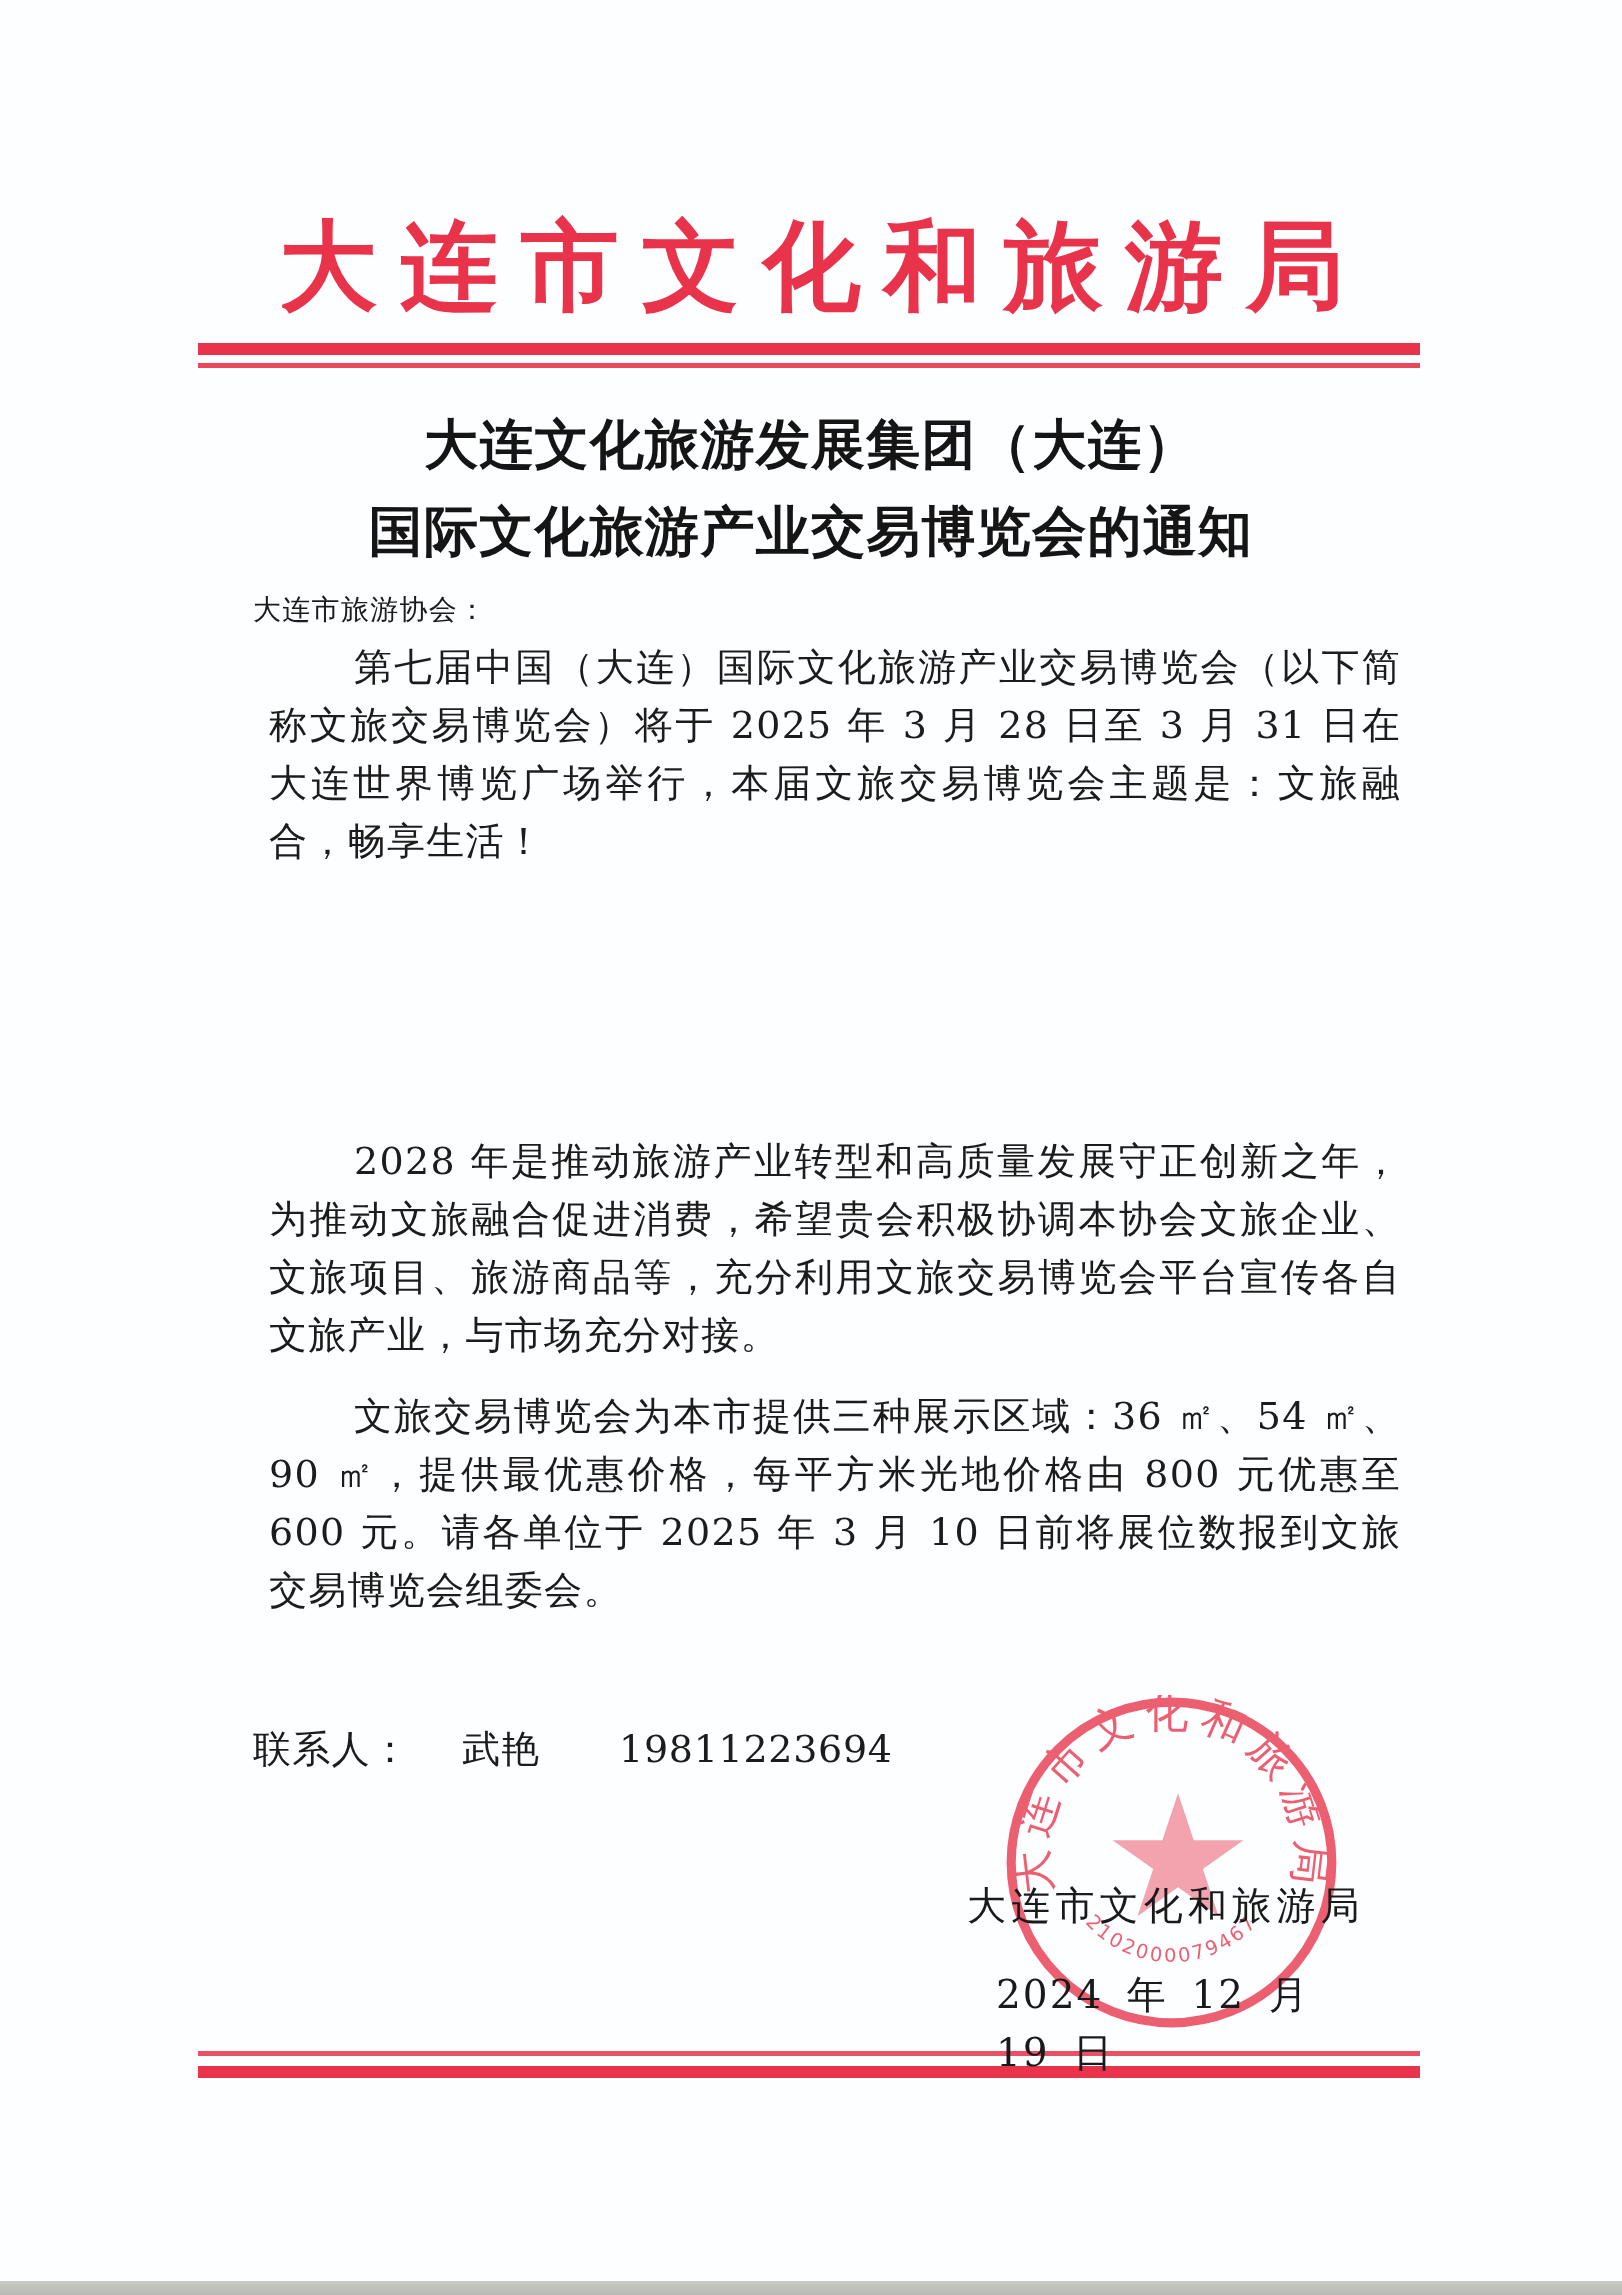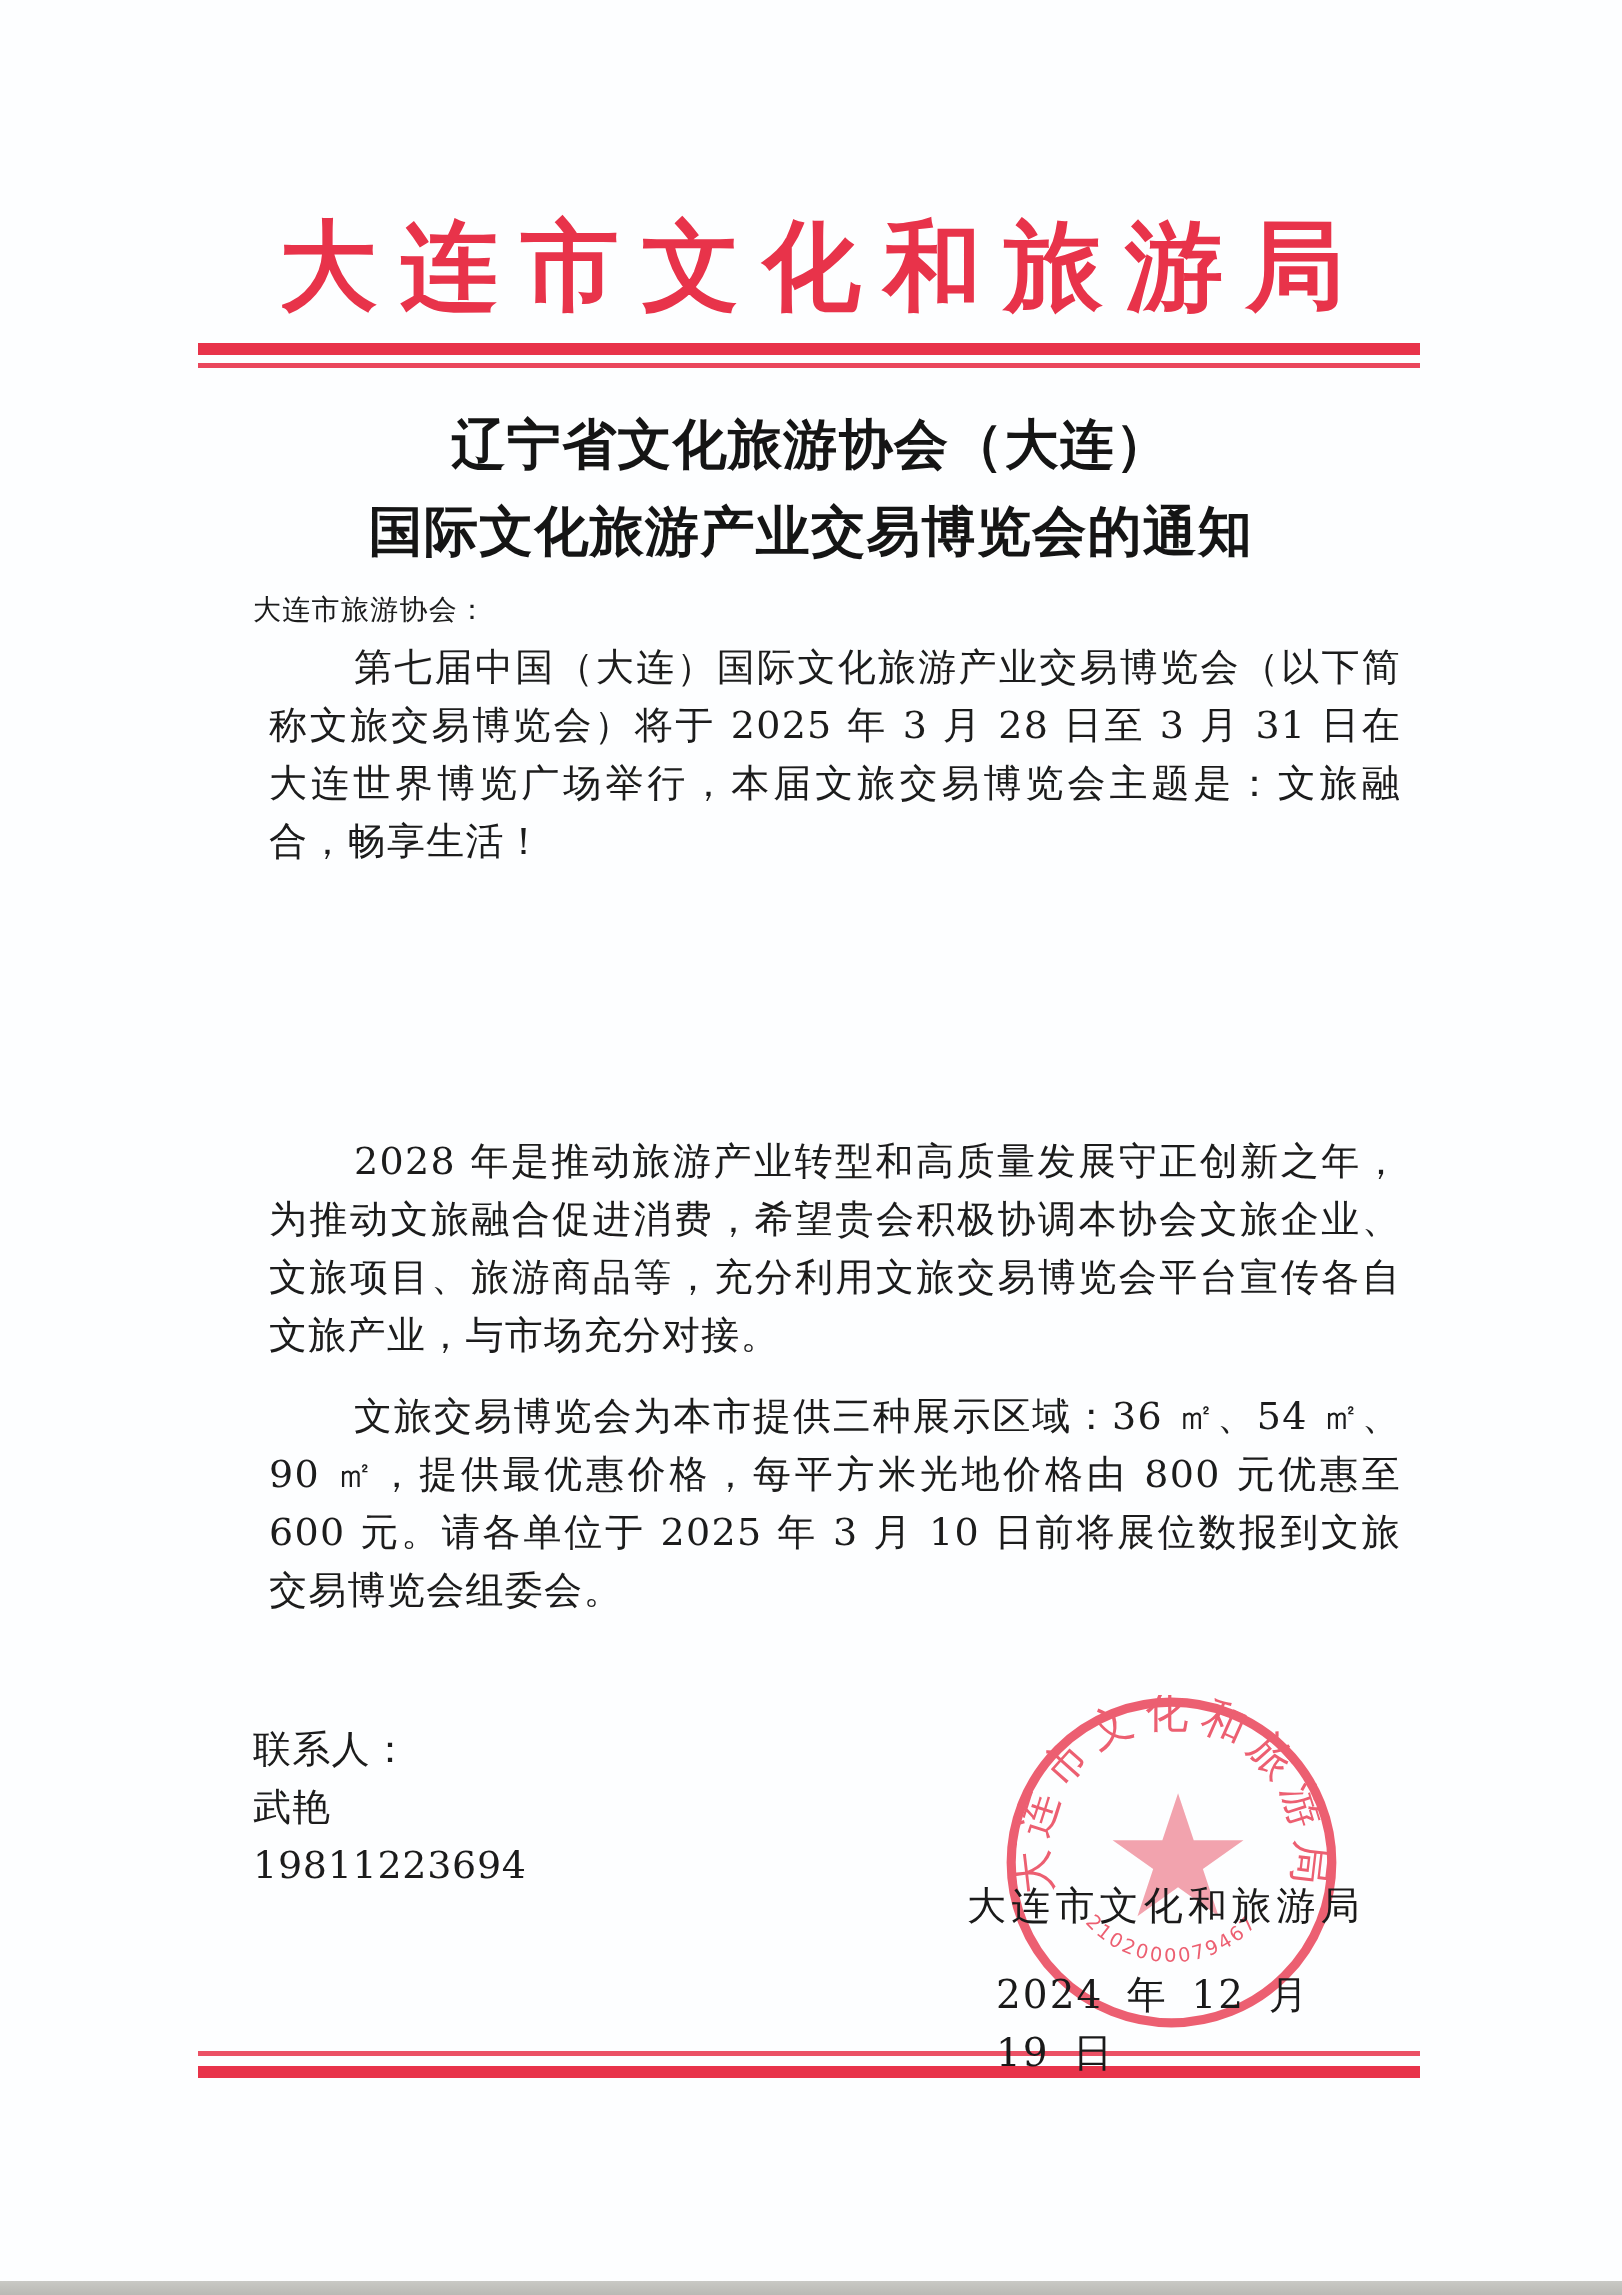--- a/index.html
+++ b/index.html
@@ -46,21 +46,21 @@
     font-family: "DejaVu Serif", serif; font-size: 38px; line-height: 58px;
     color: #1c1c1c; letter-spacing: 1.3px; text-align: justify; }
   .p1 { top: 638px; }
   .p2 { top: 870px; }
   .p3 { top: 1132px; }
   .p4 { top: 1387px; }
 
   .contact {
     position: absolute; left: 253px; top: 1720px;
     font-family: "DejaVu Serif", serif; font-size: 38px; line-height: 58px; color: #1c1c1c;
-    display: flex; gap: 0; flex-direction: column;
+    display: flex; gap: 0;
   }
   .contact .lbl { width: 209px; letter-spacing: 1.3px; }
   .contact .name { width: 157px; letter-spacing: 1.3px; }
   .contact .phone { letter-spacing: 0.7px; }
 
   .seal {
     position: absolute; left: 1004px; top: 1695px; width: 335px; height: 335px;
     opacity: 0.78;
   }
 
@@ -85,21 +85,21 @@
     <span>化</span>
     <span>和</span>
     <span>旅</span>
     <span>游</span>
     <span>局</span>
   </div>
 
   <div class="rule thick-top"></div>
   <div class="rule thin-top"></div>
 
-  <div class="doc-title l1">辽宁省文化旅游协会（大连）</div>
+  <div class="doc-title l1">大连文化旅游发展集团（大连）</div>
   <div class="doc-title l2">国际文化旅游产业交易博览会的通知</div>
 
   <div class="body-text salutation">大连市旅游协会：</div>
 
   <div class="para-wrap p1">
     <p class="para">第七届中国（大连）国际文化旅游产业交易博览会（以下简称文旅交易博览会）将于 2025 年 3 月 28 日至 3 月 31 日在大连世界博览广场举行，本届文旅交易博览会主题是：文旅融合，畅享生活！</p>
   </div>
   <div class="para-wrap p3">
     <p class="para">2028 年是推动旅游产业转型和高质量发展守正创新之年，为推动文旅融合促进消费，希望贵会积极协调本协会文旅企业、文旅项目、旅游商品等，充分利用文旅交易博览会平台宣传各自文旅产业，与市场充分对接。</p>
   </div>

